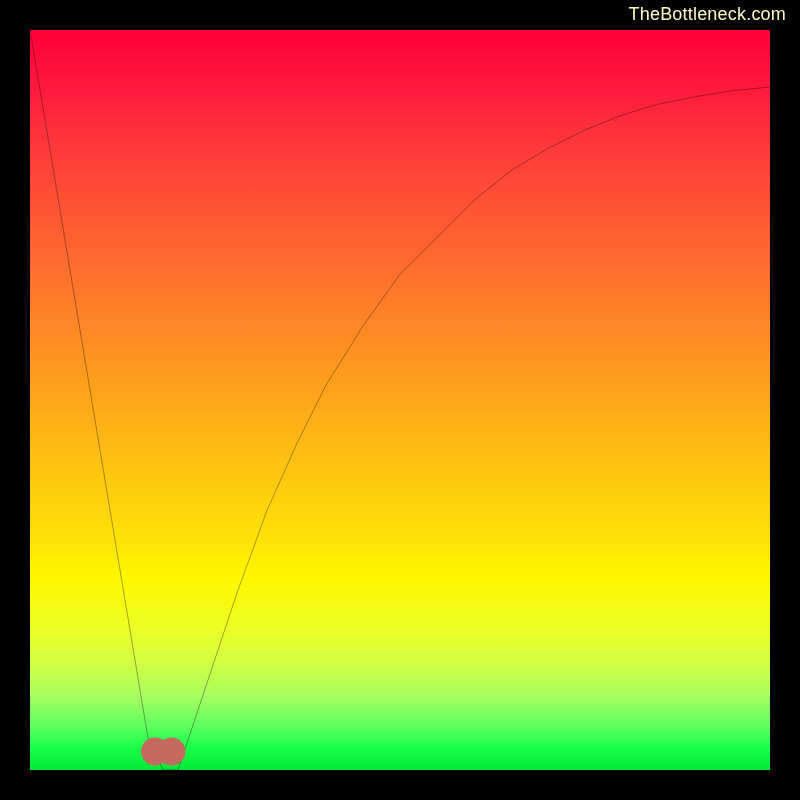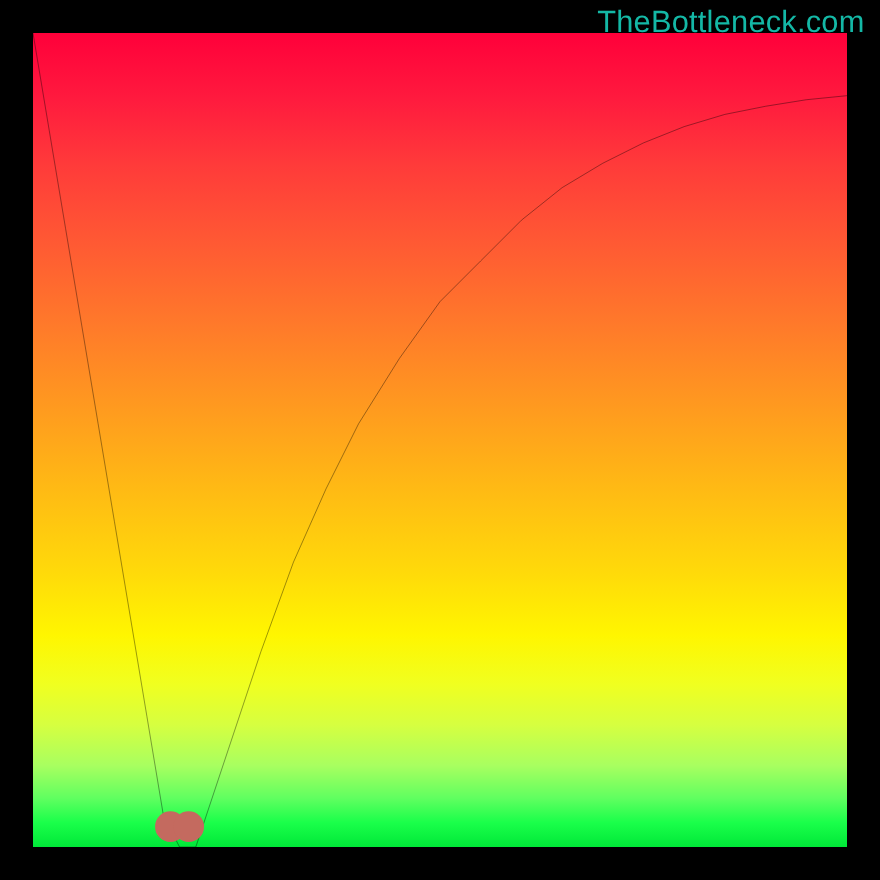--- a/index.html
+++ b/index.html
@@ -42,22 +42,22 @@
       #a8ff60 90%,
       #60ff60 94%,
       #1aff4a 97%,
       #00e838 100%
     );
   }
   .watermark {
     position: absolute;
     top: 4px;
     right: 14px;
-    color: #14b8a6;
-    font-size: 28px;
+    color: #fef9c3;
+    font-size: 18px;
     font-weight: 500;
     letter-spacing: 0.2px;
     user-select: none;
   }
   svg.curve {
     position: absolute;
     left: 0;
     top: 0;
   }
 </style>

